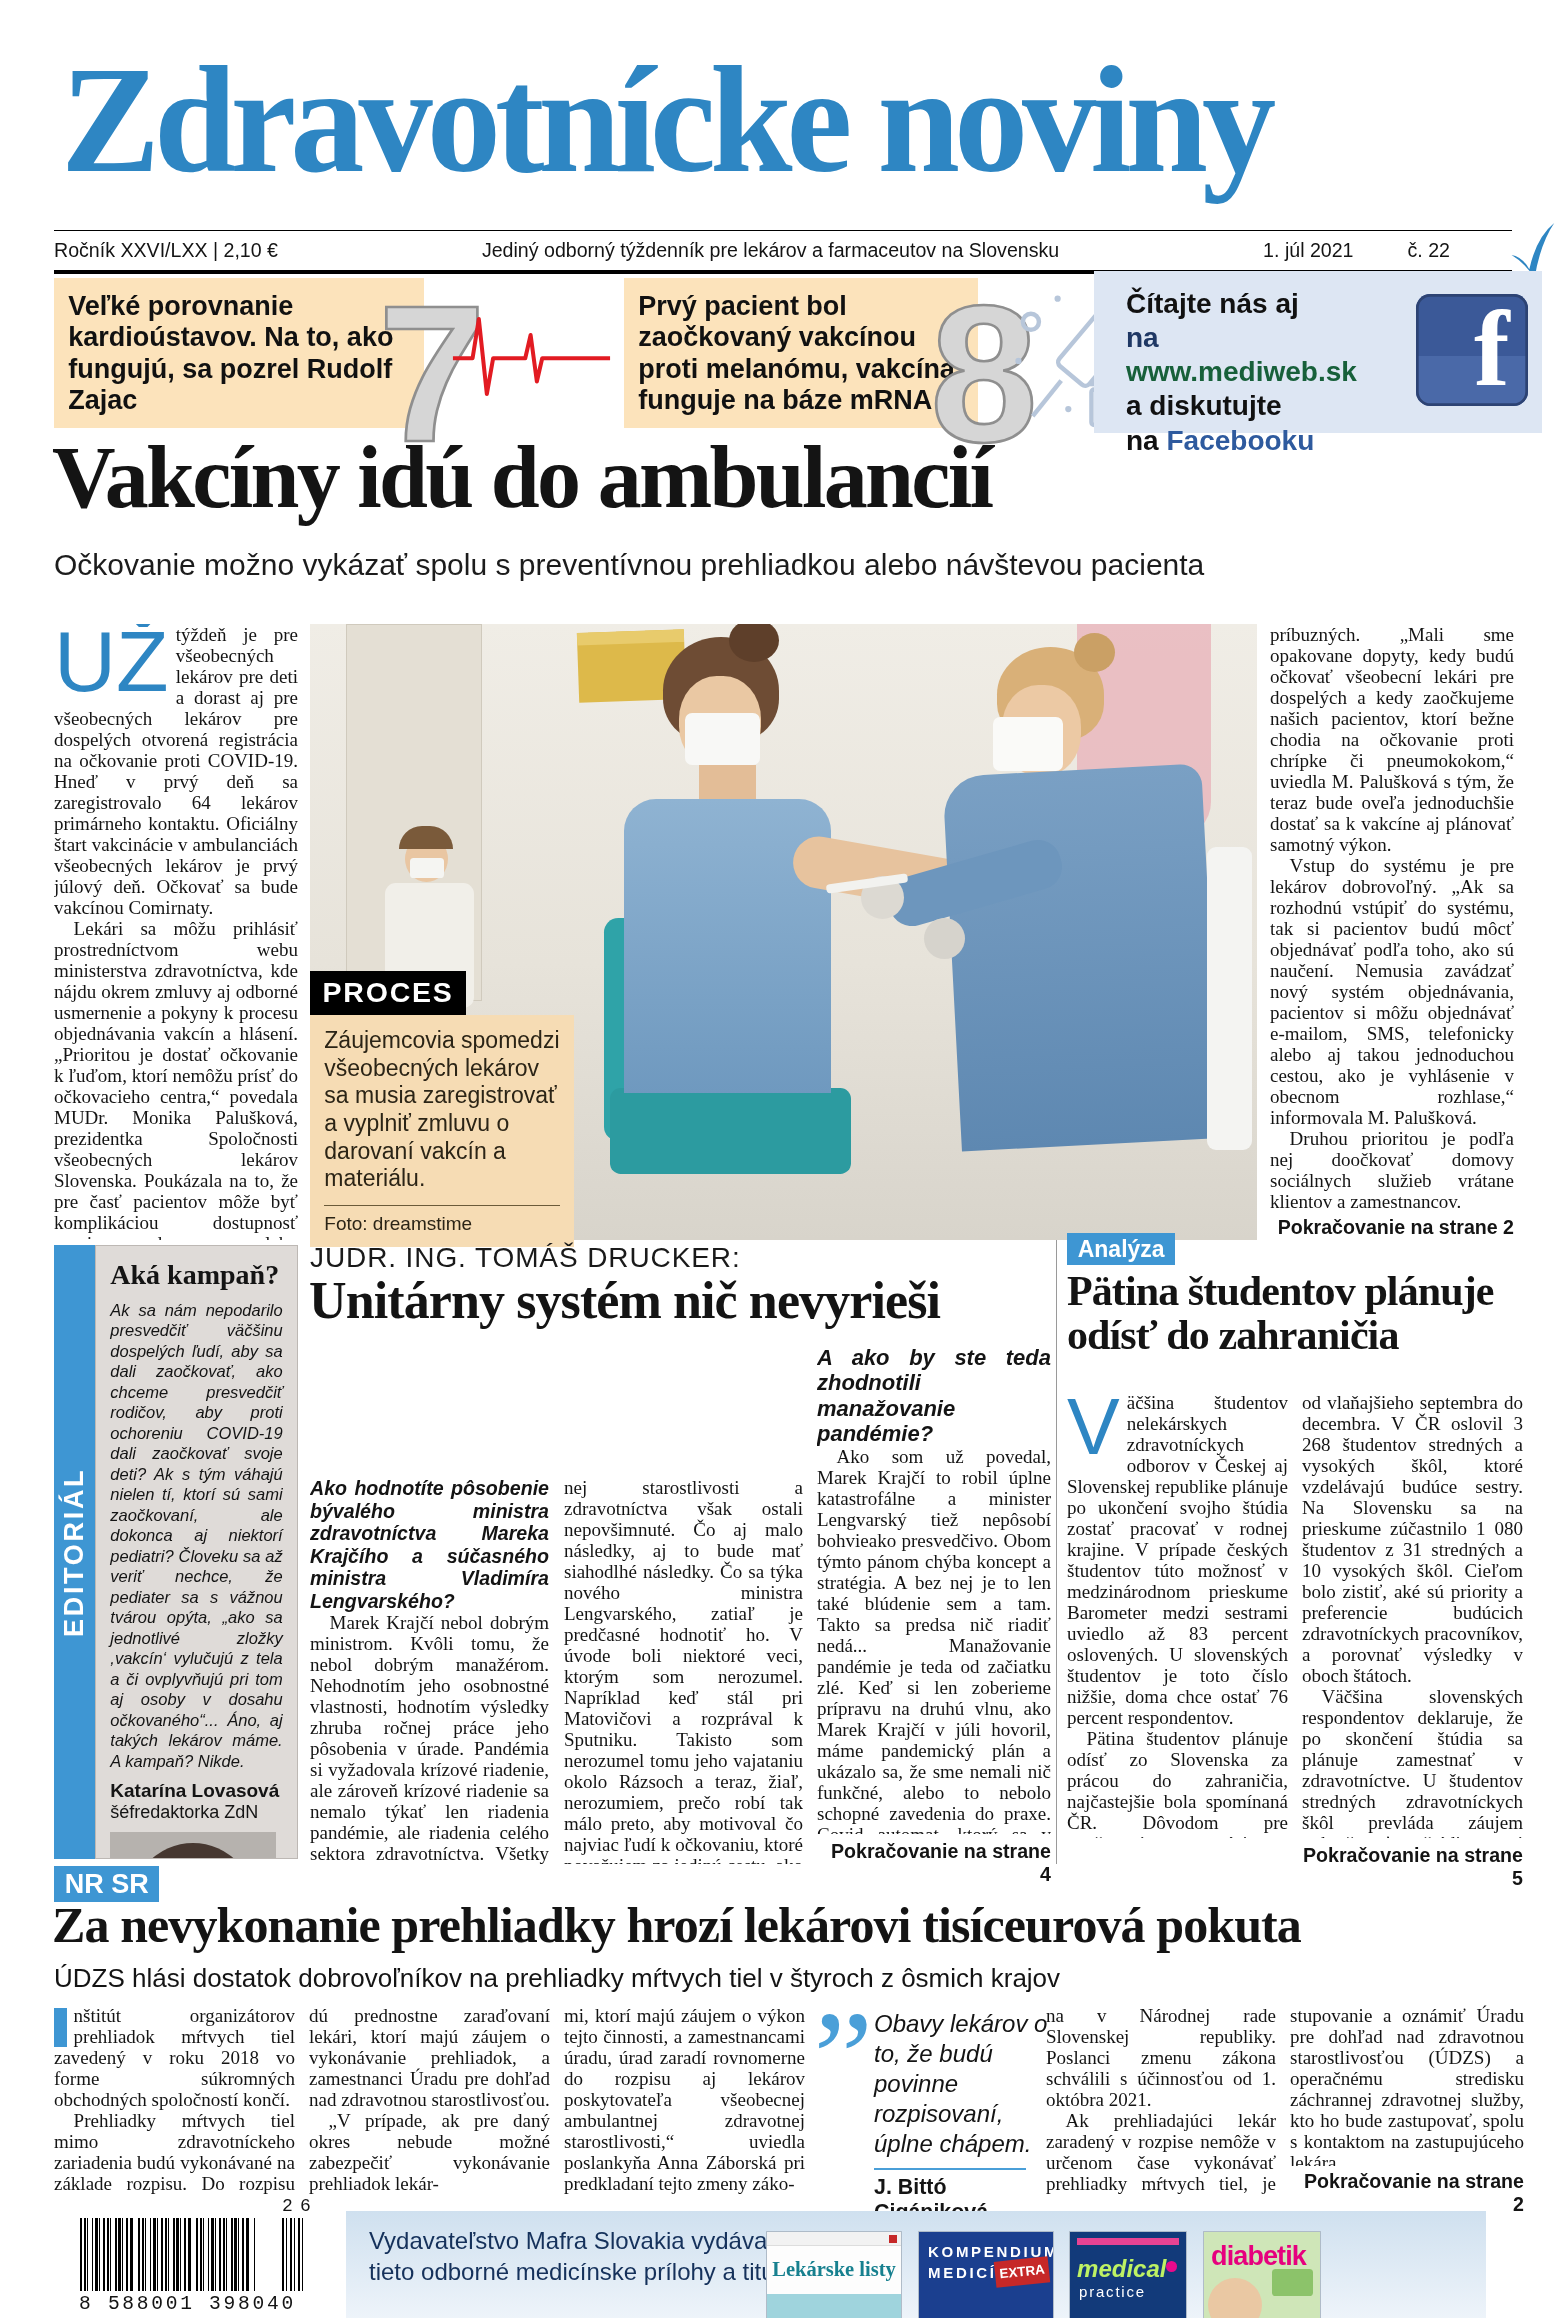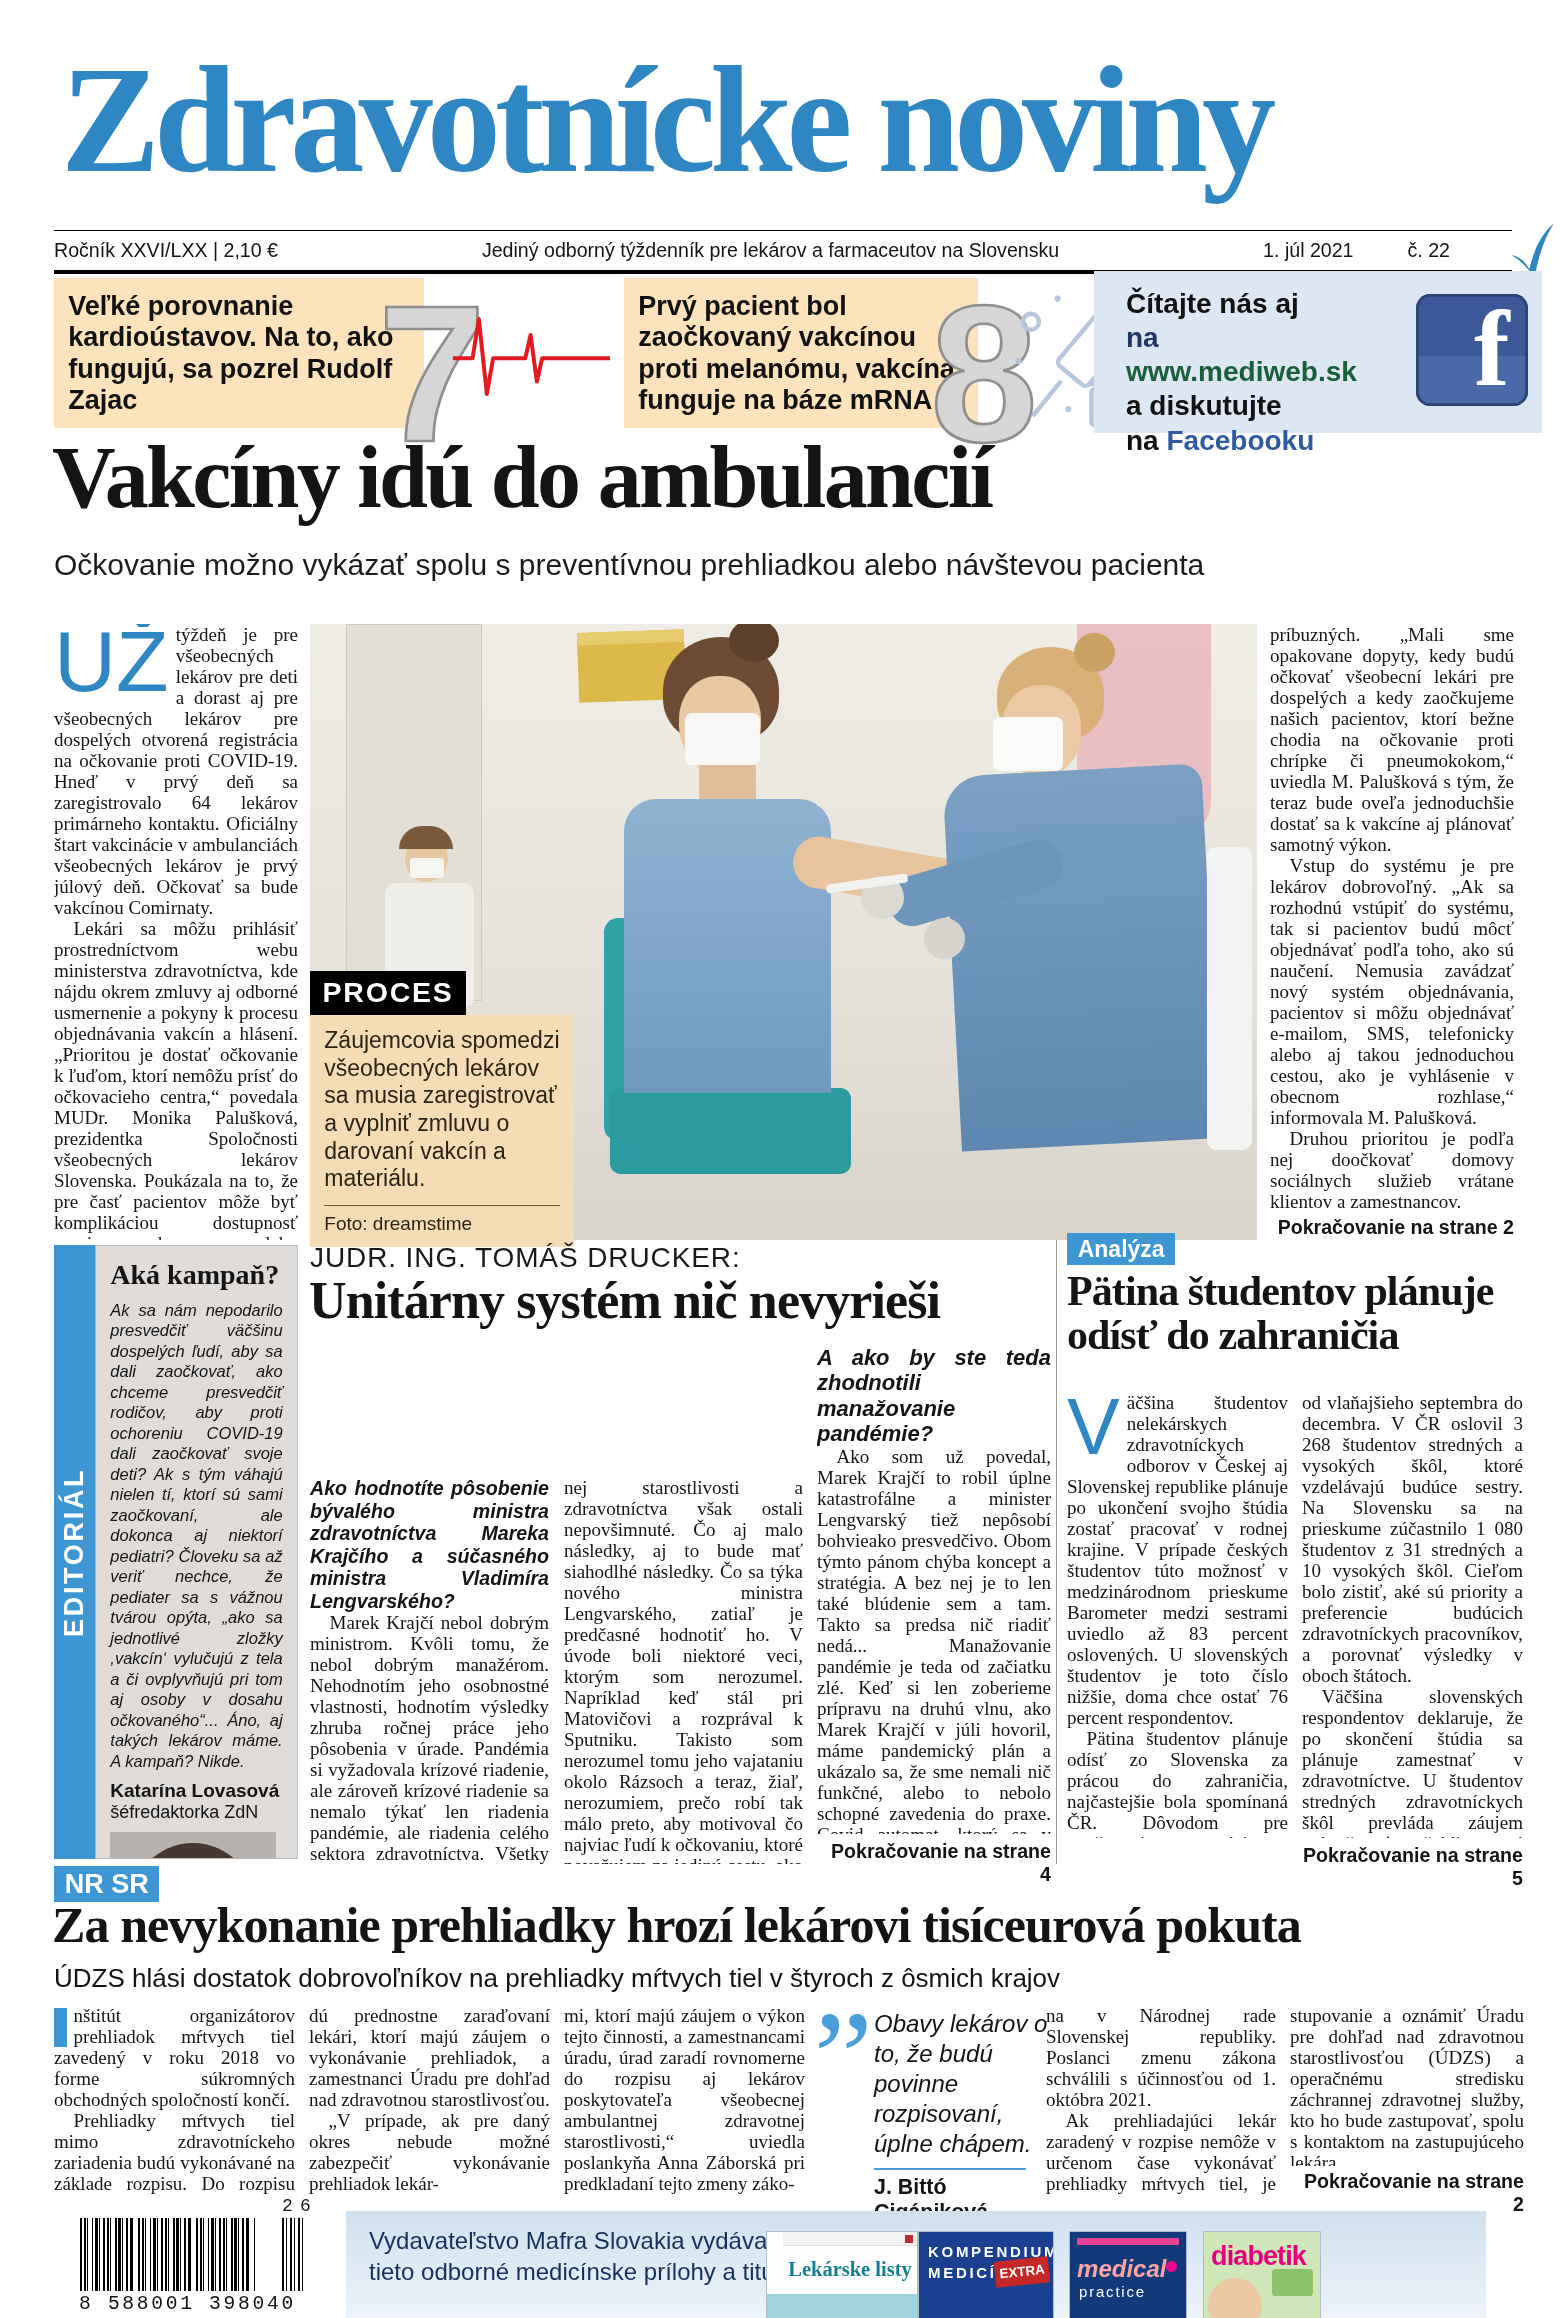--- a/index.html
+++ b/index.html
@@ -301,40 +301,40 @@
   <div class="abs" id="barcode"></div>
   <div class="abs" id="barcode2"></div>
   <div class="abs" id="barcode-digits">8 588001 398040</div>
 
   <div class="abs" id="footer-box">
     <div id="pub-text">
       <span>Vydavateľstvo Mafra Slovakia vydáva aj</span><br>
       <span>tieto odborné medicínske prílohy a tituly:</span>
     </div>
 
-    <div class="cover" style="left:421px;width:134px;background:#fdfdfd;padding-left:16px;">
+    <div class="cover" style="left:421px;width:134px;background:#fdfdfd;">
       <div style="height:12.5px;border-bottom:0.9px solid #ddd;background:#f2f2f2;"></div>
       <div style="position:absolute;top:2.7px;right:3.6px;width:8px;height:8px;background:#c62828;"></div>
       <div style="margin-top:12.5px;text-align:center;font-family:'Liberation Serif',serif;font-weight:bold;
                   font-size:20.5px;color:#17808f;">Lekárske listy</div>
       <div style="position:absolute;bottom:0;left:0;width:100%;height:25px;background:#9fd4dd;"></div>
     </div>
 
     <div class="cover" style="left:573px;width:134px;background:#1b3f8f;">
       <div style="margin:10.7px 0 0 9px;color:#fff;font-family:'Liberation Sans',sans-serif;font-weight:bold;
                   font-size:15px;letter-spacing:2.7px;">KOMPENDIUM</div>
       <div style="margin:3.6px 0 0 9px;color:#fff;font-family:'Liberation Sans',sans-serif;font-weight:bold;
                   font-size:15px;letter-spacing:2.7px;display:inline-block;">MEDICÍNY</div>
       <div style="position:absolute;top:27px;right:3.6px;background:#c62828;color:#fff;font-family:'Liberation Sans',sans-serif;
                   font-weight:bold;font-size:13.4px;padding:5.4px 4.5px;transform:rotate(-6deg);">EXTRA</div>
     </div>
 
     <div class="cover" style="left:724px;width:116px;background:#123a7a;">
       <div style="position:absolute;top:5.4px;left:7.1px;right:7.1px;height:7.1px;background:#e84393;"></div>
-      <div style="margin:23px 0 0 7.1px;color:#fca5a5;font-family:'Liberation Sans',sans-serif;font-weight:bold;
+      <div style="margin:23px 0 0 7.1px;color:#bef264;font-family:'Liberation Sans',sans-serif;font-weight:bold;
                   font-style:italic;font-size:24px;">medical</div>
       <div style="margin:0 0 0 9px;color:#fff;font-family:'Liberation Sans',sans-serif;font-size:15px;letter-spacing:1.8px;">practice</div>
       <div style="position:absolute;top:28.5px;right:9px;width:10.7px;height:10.7px;border-radius:50%;background:#e80a8c;"></div>
     </div>
 
     <div class="cover" style="left:858px;width:116px;background:#cfe6b8;">
       <div style="margin:9px 0 0 7.1px;color:#e6007e;font-family:'Liberation Sans',sans-serif;font-weight:bold;
                   font-size:27px;letter-spacing:-0.9px;">diabetik</div>
       <div style="position:absolute;bottom:-12.5px;left:3.6px;width:54px;height:54px;border-radius:50%;background:#eac8a3;"></div>
       <div style="position:absolute;bottom:23px;right:7.1px;width:41px;height:27px;background:#8cc36a;border-radius:3.6px;"></div>

